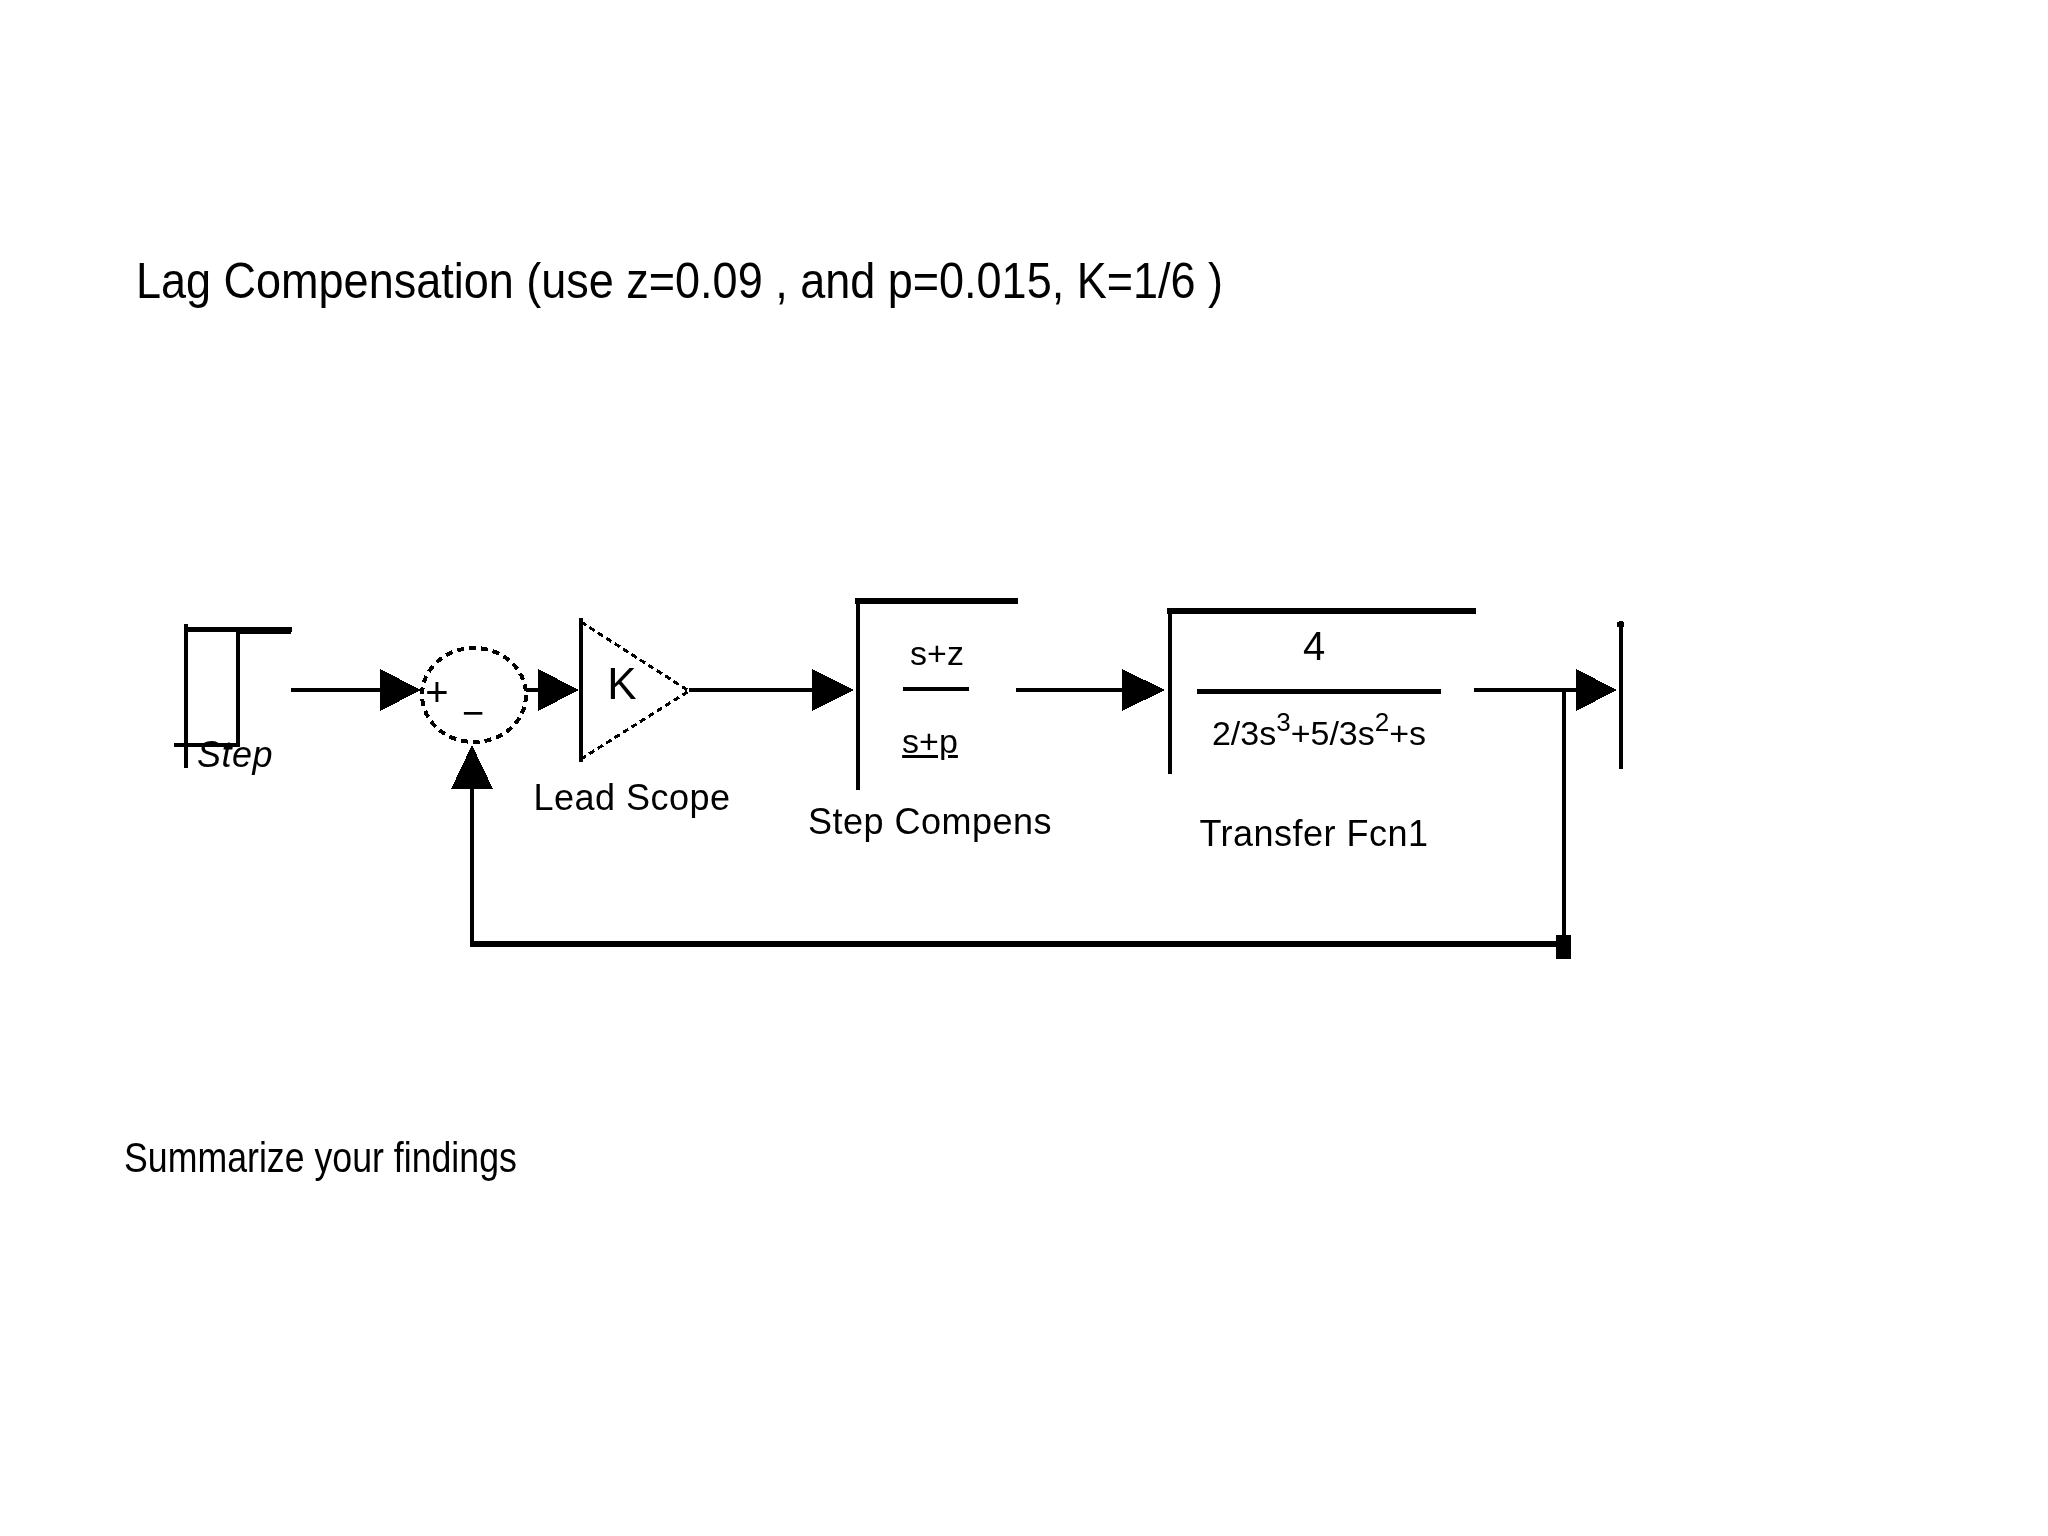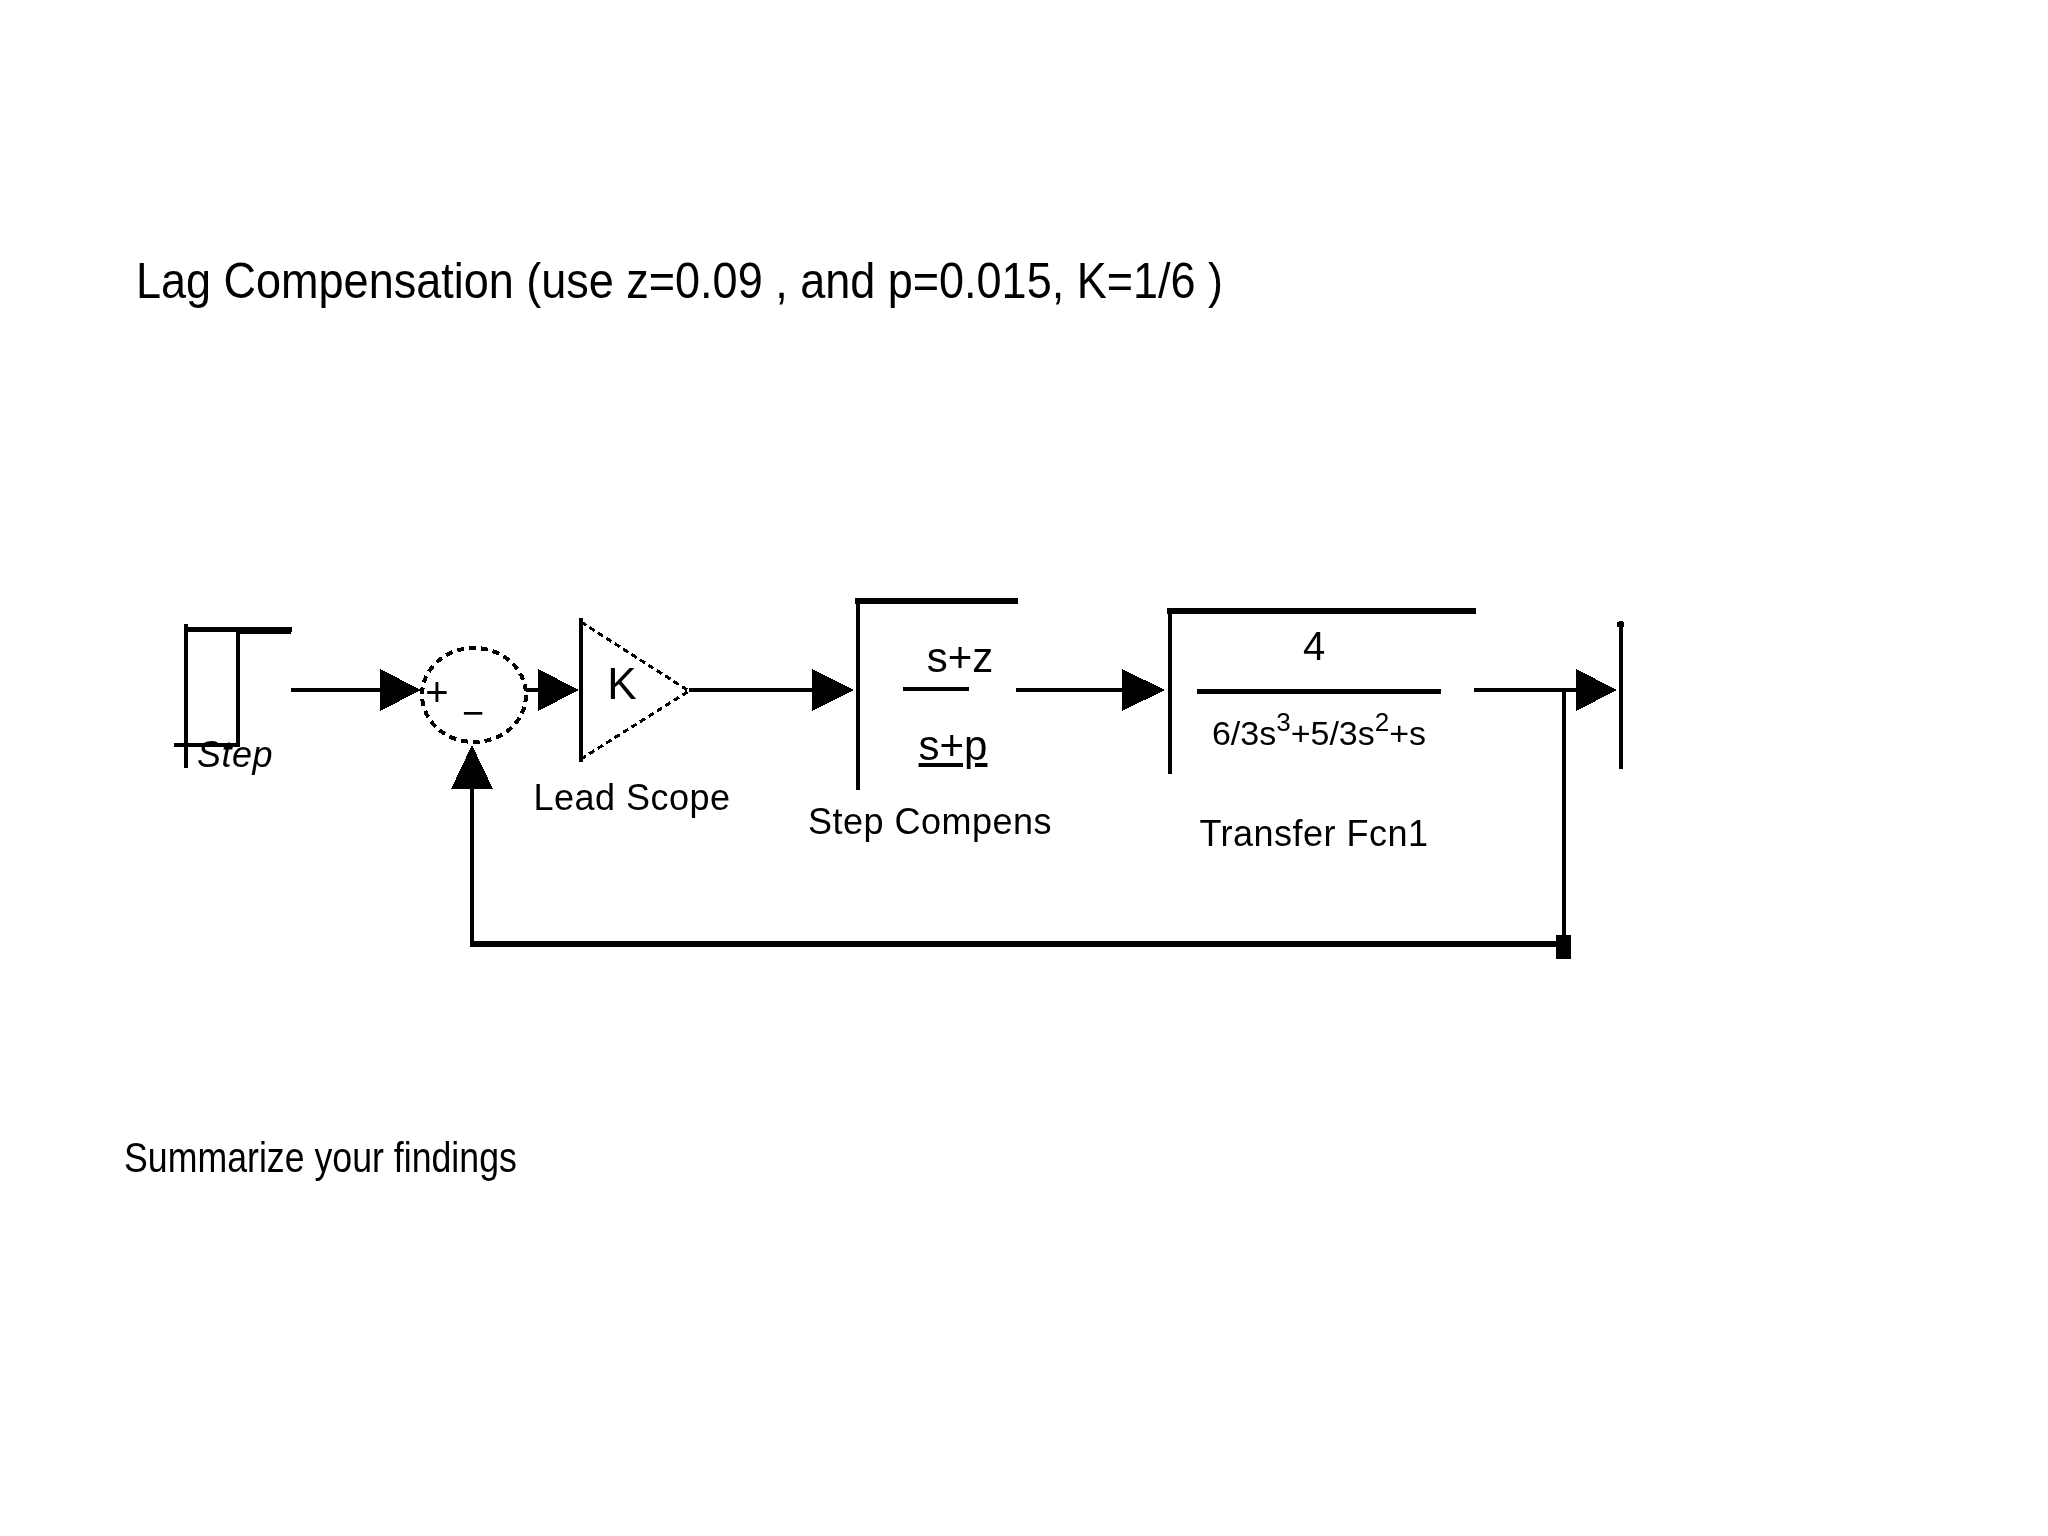--- a/index.html
+++ b/index.html
@@ -21,23 +21,22 @@
     left:124px;top:1134px;
     font-size:42px;
     transform:scaleX(0.85);transform-origin:left top;
   }
   .diagram-svg{position:absolute;left:0;top:0;}
   .blk-label{
     font-size:36px;letter-spacing:0.5px;
     transform:translateX(-50%);
   }
   .formula{
-    font-size:42px;letter-spacing:0px;
+    font-size:34px;letter-spacing:0px;
     transform:translateX(-50%);
-    margin-left:23px;
   }
   .num-4{font-size:40px;transform:translateX(-50%);}
   .den-row{transform:translateX(-50%);font-size:34px;}
   .den-row .sup{font-size:26px;position:relative;top:-14px;}
   .gain-k{
     font-size:44px;
     transform:translate(-50%,-50%);
   }
   .sum-sign{transform:translate(-50%,-50%);}
   .sum-plus{font-size:40px;}
@@ -100,21 +99,21 @@
   <div class="abs sum-sign sum-plus" style="left:437px;top:692px;">+</div>
   <div class="abs sum-sign sum-minus" style="left:473px;top:713px;">−</div>
 
   <div class="abs gain-k" style="left:622px;top:684px;">K</div>
 
   <div class="abs formula" style="left:937px;top:634px;">s+z</div>
   <div class="abs formula" style="left:930px;top:722px;text-decoration:underline;">s+p</div>
 
   <div class="abs num-4" style="left:1314px;top:624px;">4</div>
   <div class="abs den-row" style="left:1319px;top:714px;">
-    <span>6/3s</span><span class="sup">3</span><span>+5/3s</span><span class="sup">2</span><span>+s</span>
+    <span>2/3s</span><span class="sup">3</span><span>+5/3s</span><span class="sup">2</span><span>+s</span>
   </div>
 
   <div class="abs blk-label" style="left:235px;top:734px;font-style:italic;">Step</div>
   <div class="abs blk-label" style="left:632px;top:777px;">Lead Scope</div>
   <div class="abs blk-label" style="left:930px;top:801px;">Step Compens</div>
   <div class="abs blk-label" style="left:1314px;top:789px;margin-top:24px;">Transfer Fcn1</div>
   <div class="abs blk-label" style="left:1706px;top:781px;">Gain</div>
 
   <div class="abs findings-text">Summarize your findings</div>
 

